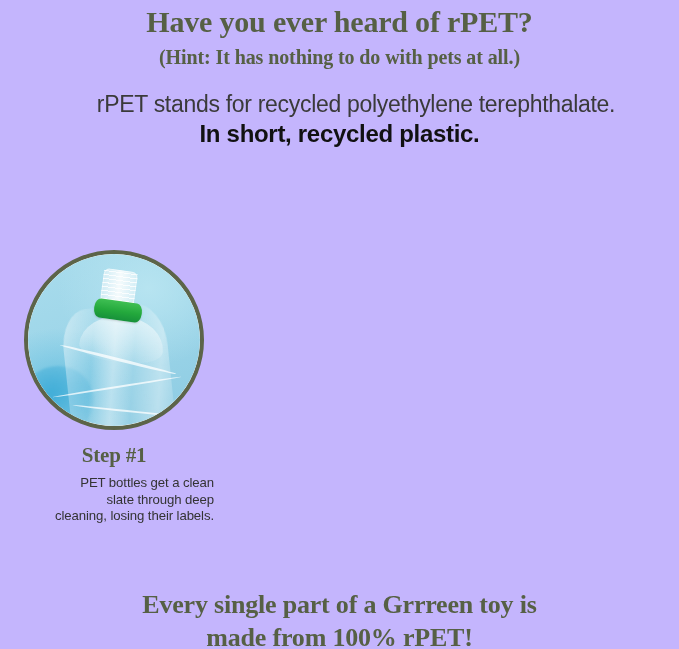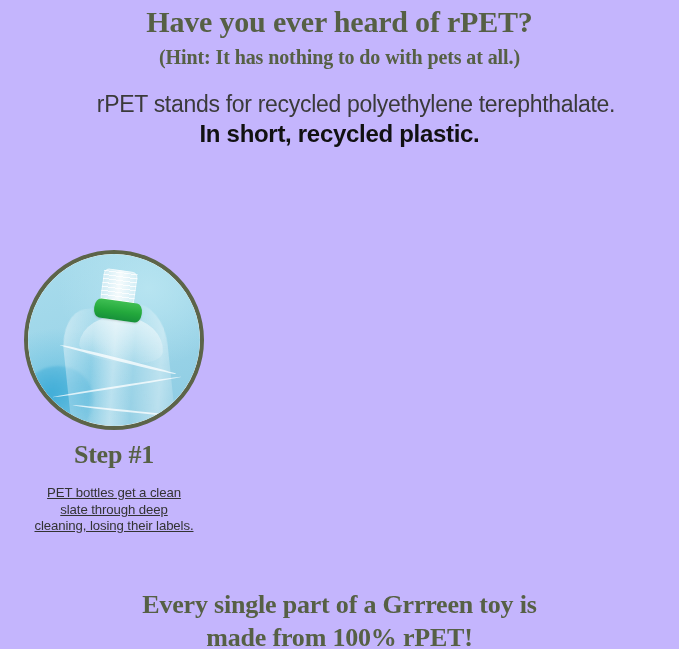--- a/index.html
+++ b/index.html
@@ -319,37 +319,36 @@
     height: 14px;
     border-radius: 0 0 7px 7px / 0 0 10px 10px;
     background: linear-gradient(180deg, #9f9c96 0%, #74716c 70%, #5e5b57 100%);
   }
 
   
   .step-label {
     margin-top: 12px;
     font-family: "Liberation Serif", serif;
     font-weight: bold;
-    font-size: 26px;
+    font-size: 21px;
     line-height: 26px;
     letter-spacing: -0.2px;
     color: #566045;
     text-align: center;
   }
   .step-caption {
-    margin-top: 17px;
+    margin-top: 7px;
     font-family: "Liberation Sans", sans-serif;
     font-size: 13.2px;
     line-height: 16.5px;
     letter-spacing: -0.1px;
     color: #333333;
-    text-align: center;
+    text-align: right;
     width: 200px;
     white-space: pre-line;
-    text-decoration: underline;
   }
 
   
   .footer {
     position: absolute;
     top: 588px;
     left: 0;
     width: 679px;
     text-align: center;
     font-family: "Liberation Serif", serif;

